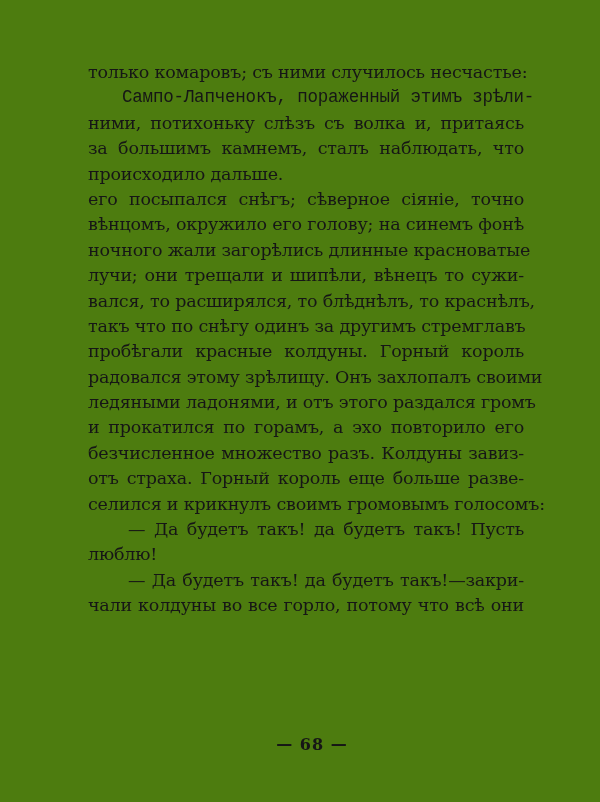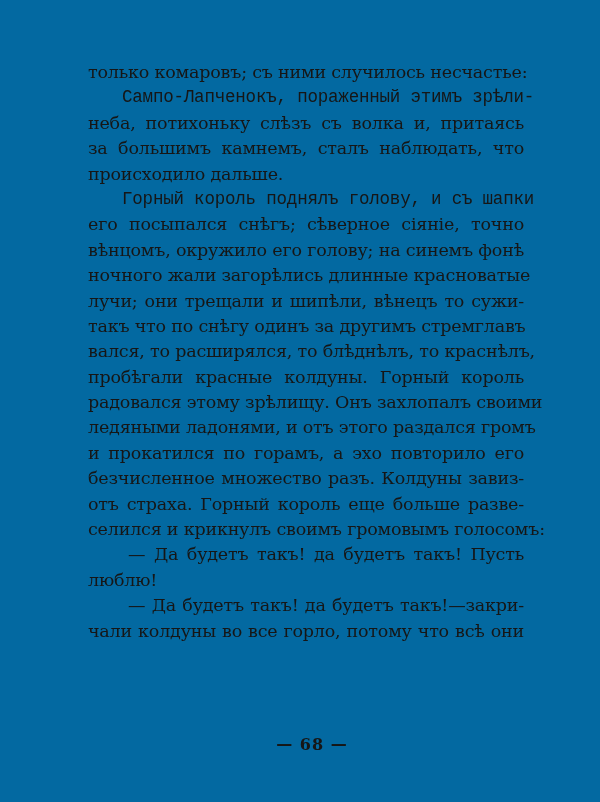--- a/index.html
+++ b/index.html
@@ -12,21 +12,21 @@
       height: 802px;
       position: relative;
       overflow: hidden;
       font-family: "DejaVu Serif", "Liberation Serif", serif;
       color: #161616;
     }
     .page {
       position: absolute;
       left: 0; top: 0;
       width: 600px; height: 802px;
-      background: #0369a1;
+      background: #4d7c0f;
     }
     .text-block {
       position: absolute;
       left: 88px;
       top: 60px;
       width: 436px;
     }
     .line {
       height: 25.4px;
       line-height: 25.4px;
@@ -57,30 +57,29 @@
       letter-spacing: 1px;
     }
   </style>
 </head>
 <body>
 
 <div class="page">
   <div class="text-block">
     <div class="line">только комаровъ; съ ними случилось несчастье:</div>
     <div class="line indent">Сампо-Лапченокъ, пораженный этимъ зрѣли-</div>
-    <div class="line">неба, потихоньку слѣзъ съ волка и, притаясь</div>
+    <div class="line">ними, потихоньку слѣзъ съ волка и, притаясь</div>
     <div class="line">за большимъ камнемъ, сталъ наблюдать, что</div>
     <div class="line last">происходило дальше.</div>
-    <div class="line indent">Горный король поднялъ голову, и съ шапки</div>
     <div class="line">его посыпался снѣгъ; сѣверное сіяніе, точно</div>
     <div class="line">вѣнцомъ, окружило его голову; на синемъ фонѣ</div>
     <div class="line">ночного жали загорѣлись длинные красноватые</div>
     <div class="line">лучи; они трещали и шипѣли, вѣнецъ то сужи-</div>
+    <div class="line">вался, то расширялся, то блѣднѣлъ, то краснѣлъ,</div>
     <div class="line">такъ что по снѣгу одинъ за другимъ стремглавъ</div>
-    <div class="line">вался, то расширялся, то блѣднѣлъ, то краснѣлъ,</div>
     <div class="line">пробѣгали красные колдуны. Горный король</div>
     <div class="line">радовался этому зрѣлищу. Онъ захлопалъ своими</div>
     <div class="line">ледяными ладонями, и отъ этого раздался громъ</div>
     <div class="line">и прокатился по горамъ, а эхо повторило его</div>
     <div class="line">безчисленное множество разъ. Колдуны завиз-</div>
     <div class="line">отъ страха. Горный король еще больше разве-</div>
     <div class="line">селился и крикнулъ своимъ громовымъ голосомъ:</div>
     <div class="line indent-dash">— Да будетъ такъ! да будетъ такъ! Пусть</div>
     <div class="line last">люблю!</div>
     <div class="line indent-dash">— Да будетъ такъ! да будетъ такъ!—закри-</div>

